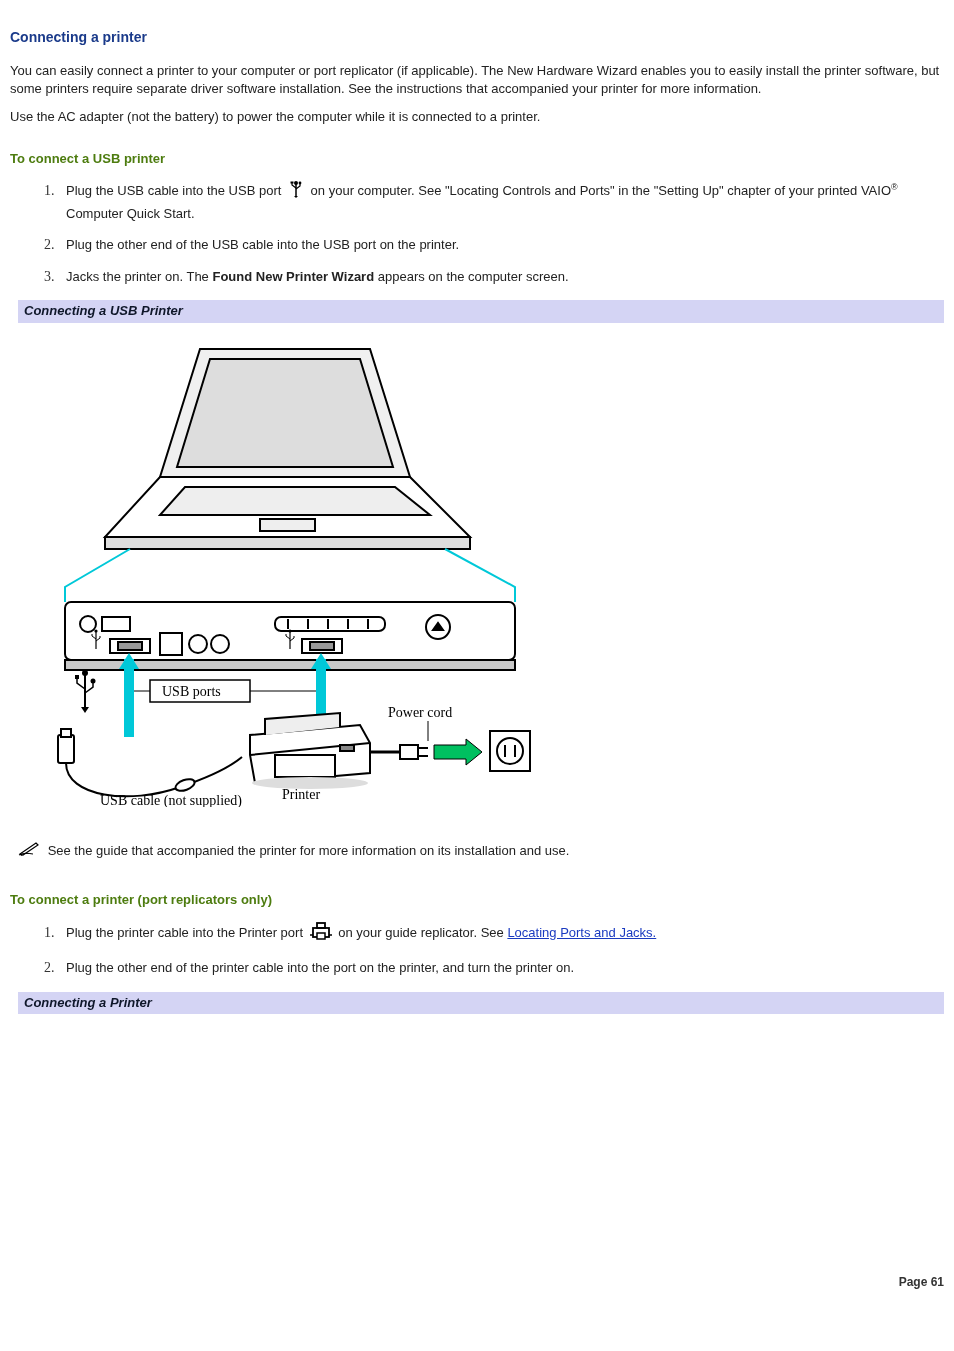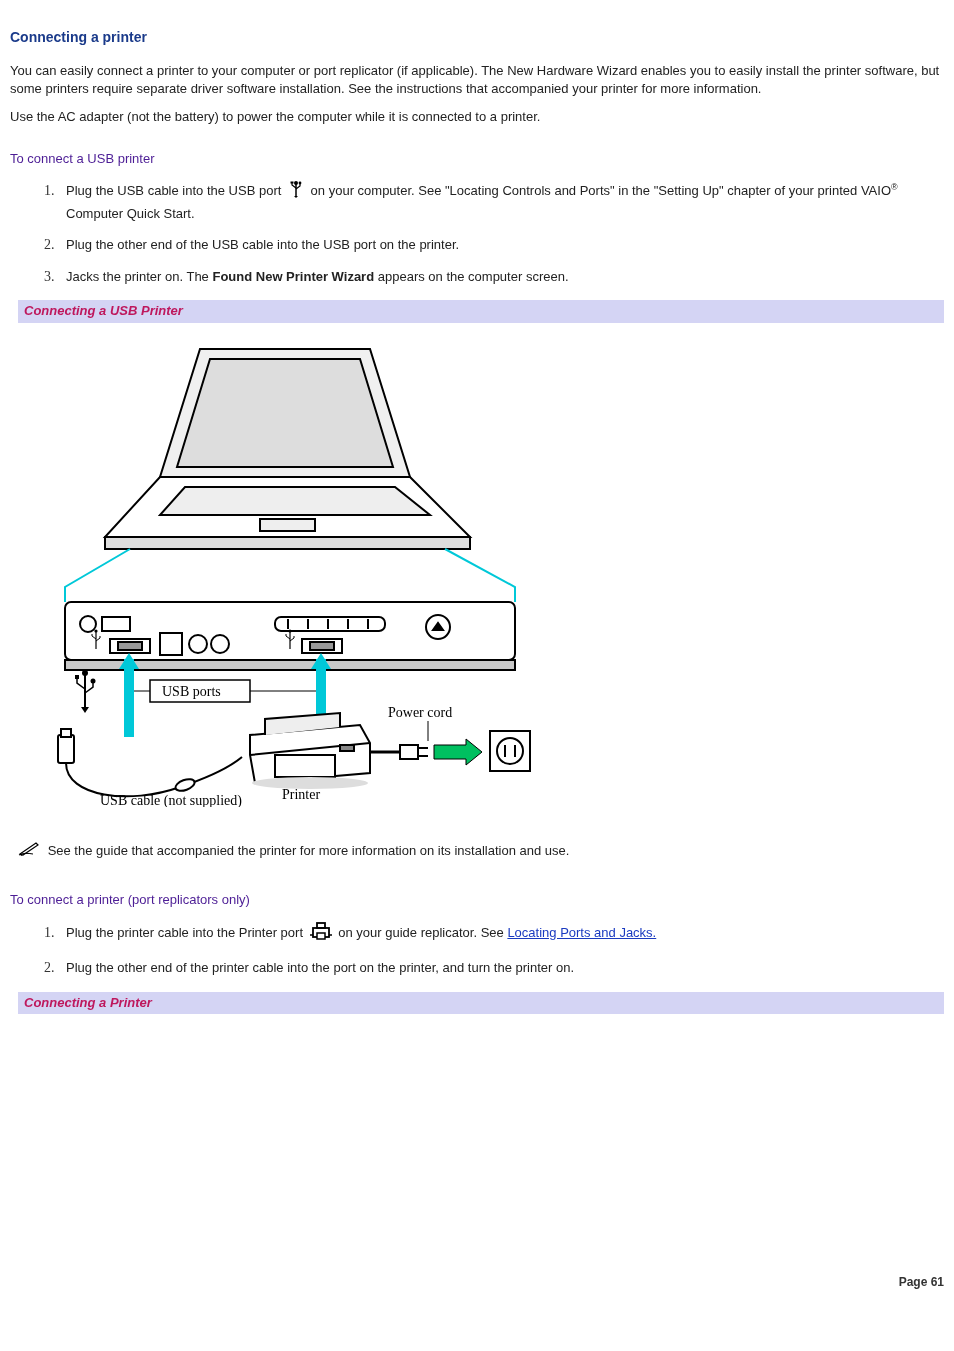--- a/index.html
+++ b/index.html
@@ -15,23 +15,23 @@
     color: #1a3a8a;
     font-size: 14px;
     font-weight: bold;
     margin: 20px 0 14px 0;
   }
   p {
     margin: 10px 0;
     color: #222;
   }
   .sub-heading {
-    font-weight: normal;
+    font-weight: bold;
     margin: 24px 0 10px 0;
-    color: #4c1d95;
+    color: #4d7c0f;
   }
   ol.steps {
     margin: 8px 0 14px 0;
     padding-left: 48px;
   }
   ol.steps > li {
     margin: 12px 0;
     padding-left: 8px;
     font-family: "Times New Roman", serif;
     font-size: 14px;
@@ -39,21 +39,21 @@
   ol.steps > li > span {
     font-family: Verdana, Arial, sans-serif;
     font-size: 13px;
     color: #222;
   }
   .caption-bar {
     background: #d4d4f4;
     border-left: 8px solid #fff;
     font-weight: bold;
     font-style: italic;
-    color: #be185d;
+    color: #0f172a;
     padding: 2px 6px;
     margin: 8px 0 0 0;
     font-size: 13px;
   }
   .figure-area {
     text-align: left;
     margin: 14px 0 14px 0;
   }
   .note-row {
     margin: 28px 0;

